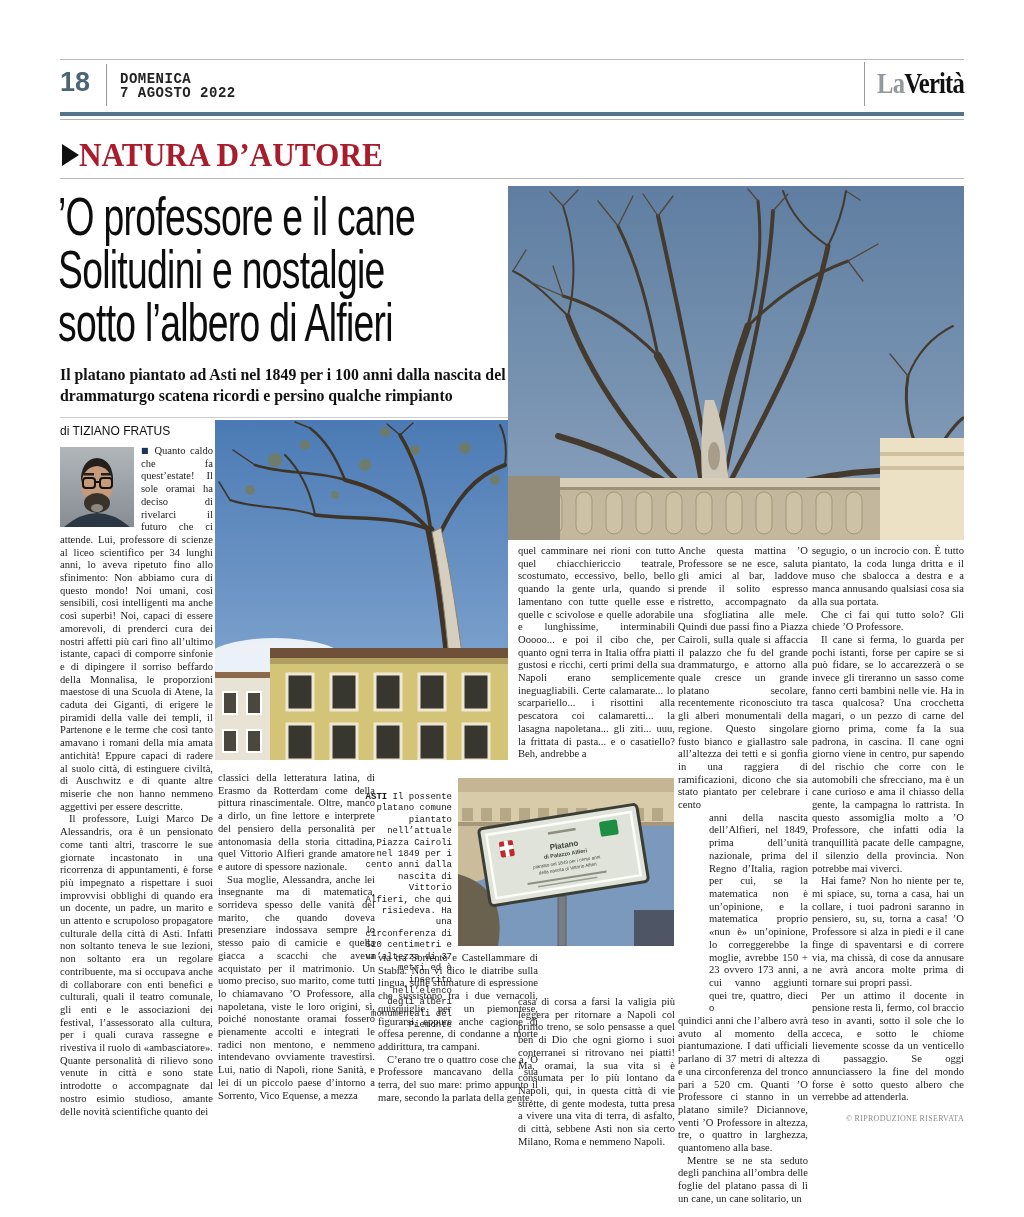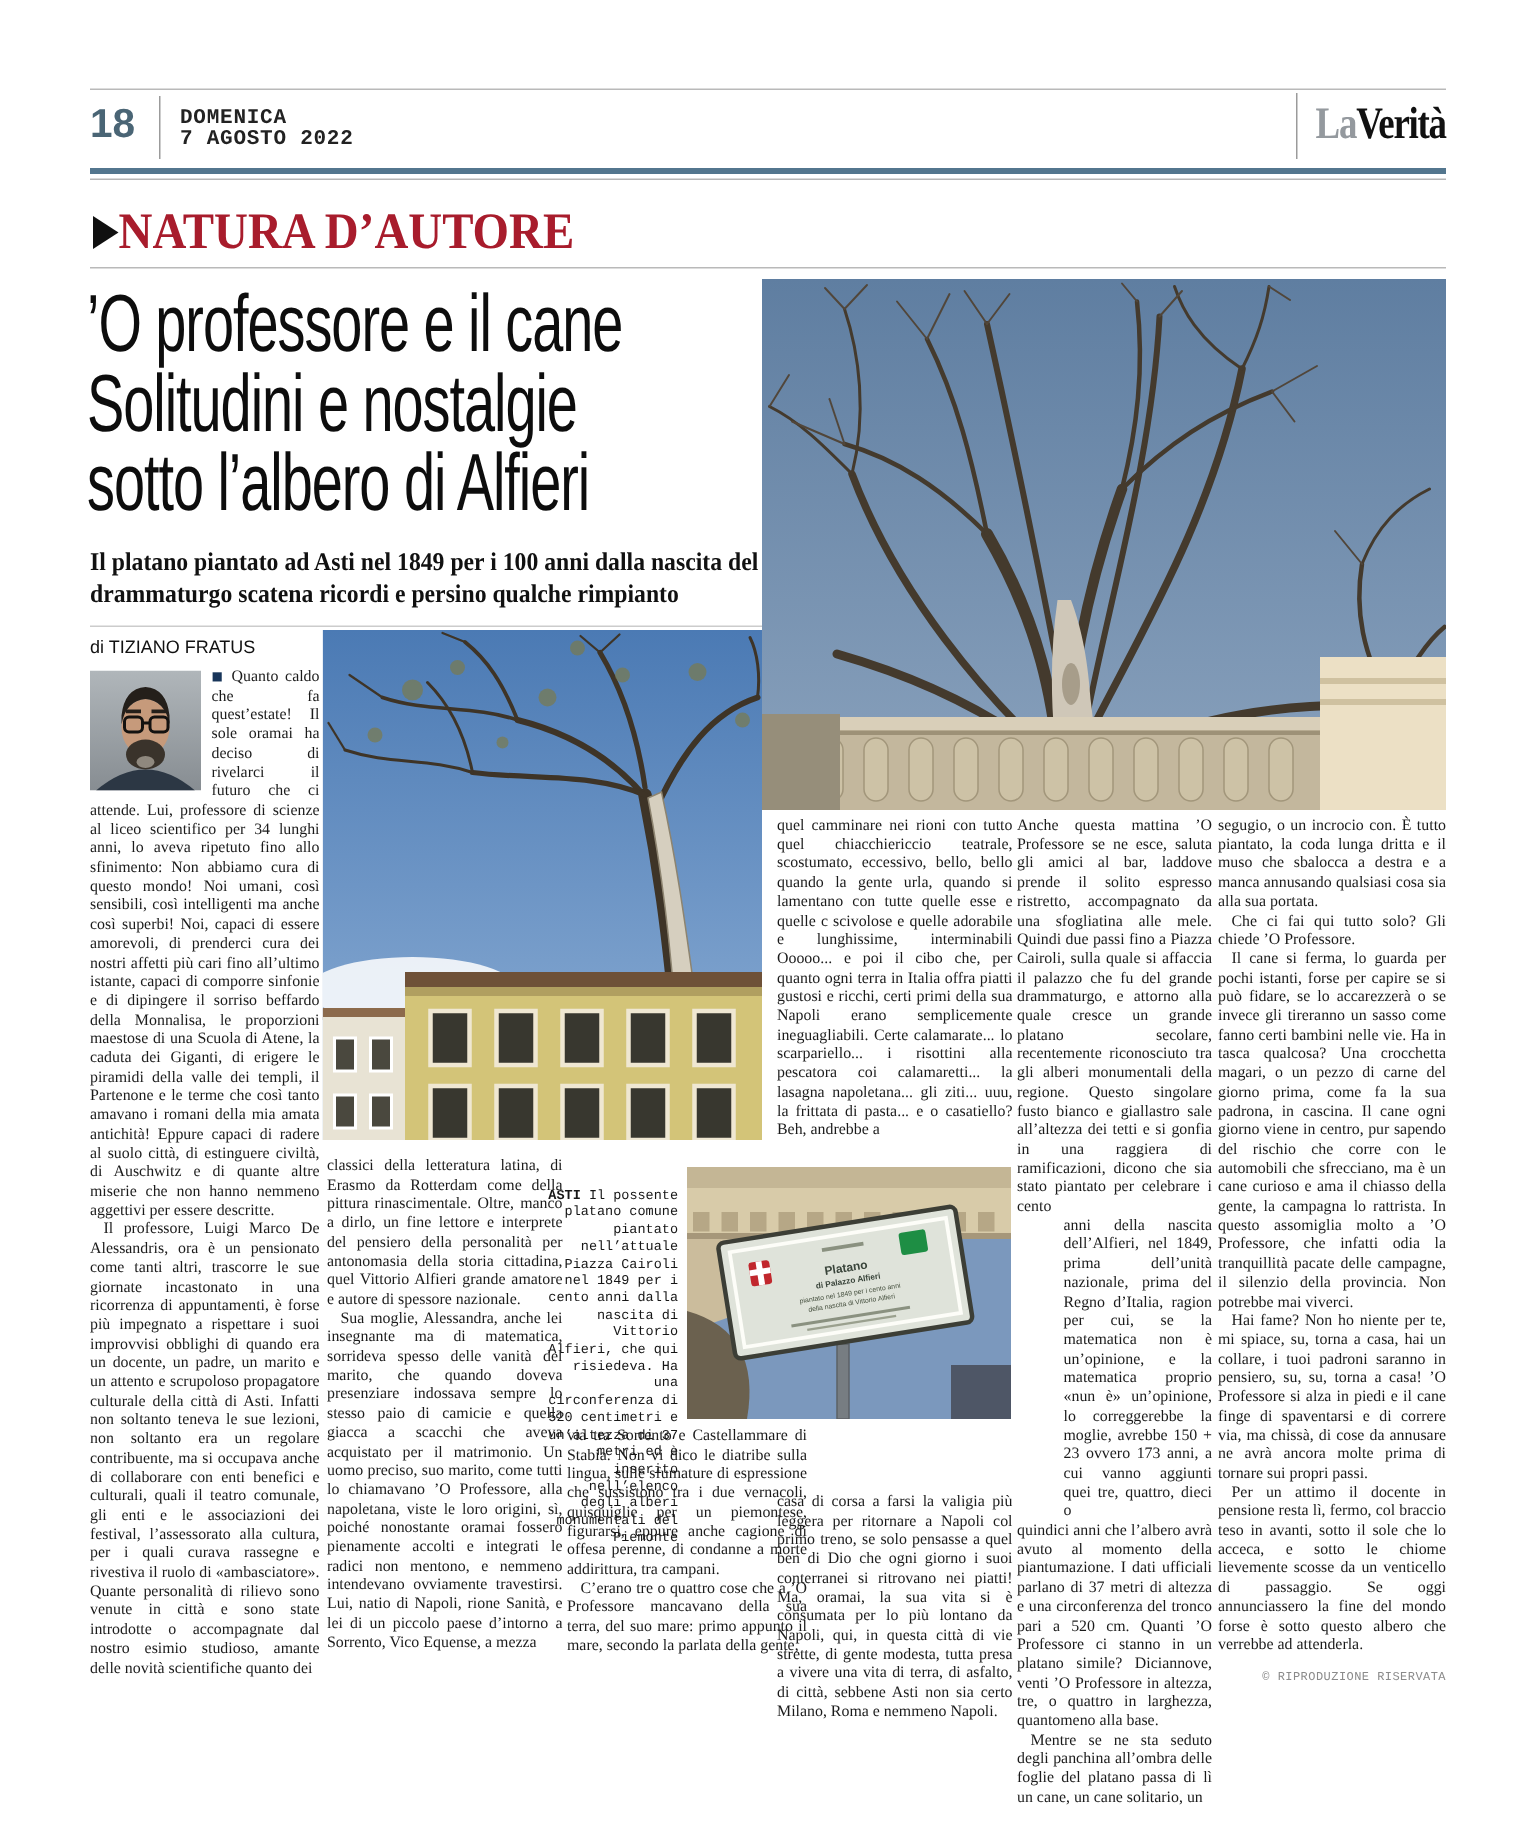--- a/index.html
+++ b/index.html
@@ -46,21 +46,21 @@
   .sq{font-family:"DejaVu Sans",sans-serif;font-size:8px;color:#18355a;margin-right:4px;vertical-align:1px;}
   .authorpic{float:left;width:74px;height:80px;margin:2px 7px 3px 0;}
 
   .photo{position:absolute;overflow:hidden;}
   .photo svg{display:block;}
 
   .photocaption{position:absolute;font-family:Liberation Mono, monospace;font-size:9px;
                 line-height:11.4px;text-align:right;color:#161616;}
   .photocaption .cl{font-weight:bold;}
 
-  .copyright{font-family:Liberation Mono, monospace;font-size:8px;color:#8a8a8a;
+  .copyright{font-family:Liberation Serif, serif;font-size:8px;color:#8a8a8a;
              text-align:right;margin-top:9px;letter-spacing:.3px;}
 </style>
 </head>
 <body>
 
 <div class="page">
 
   <div class="hairline" style="left:60px;top:59px;width:904px;"></div>
   <div class="abs pagenum" style="left:60px;top:67px;">18</div>
   <div class="vline" style="left:106px;top:64px;height:42px;"></div>

